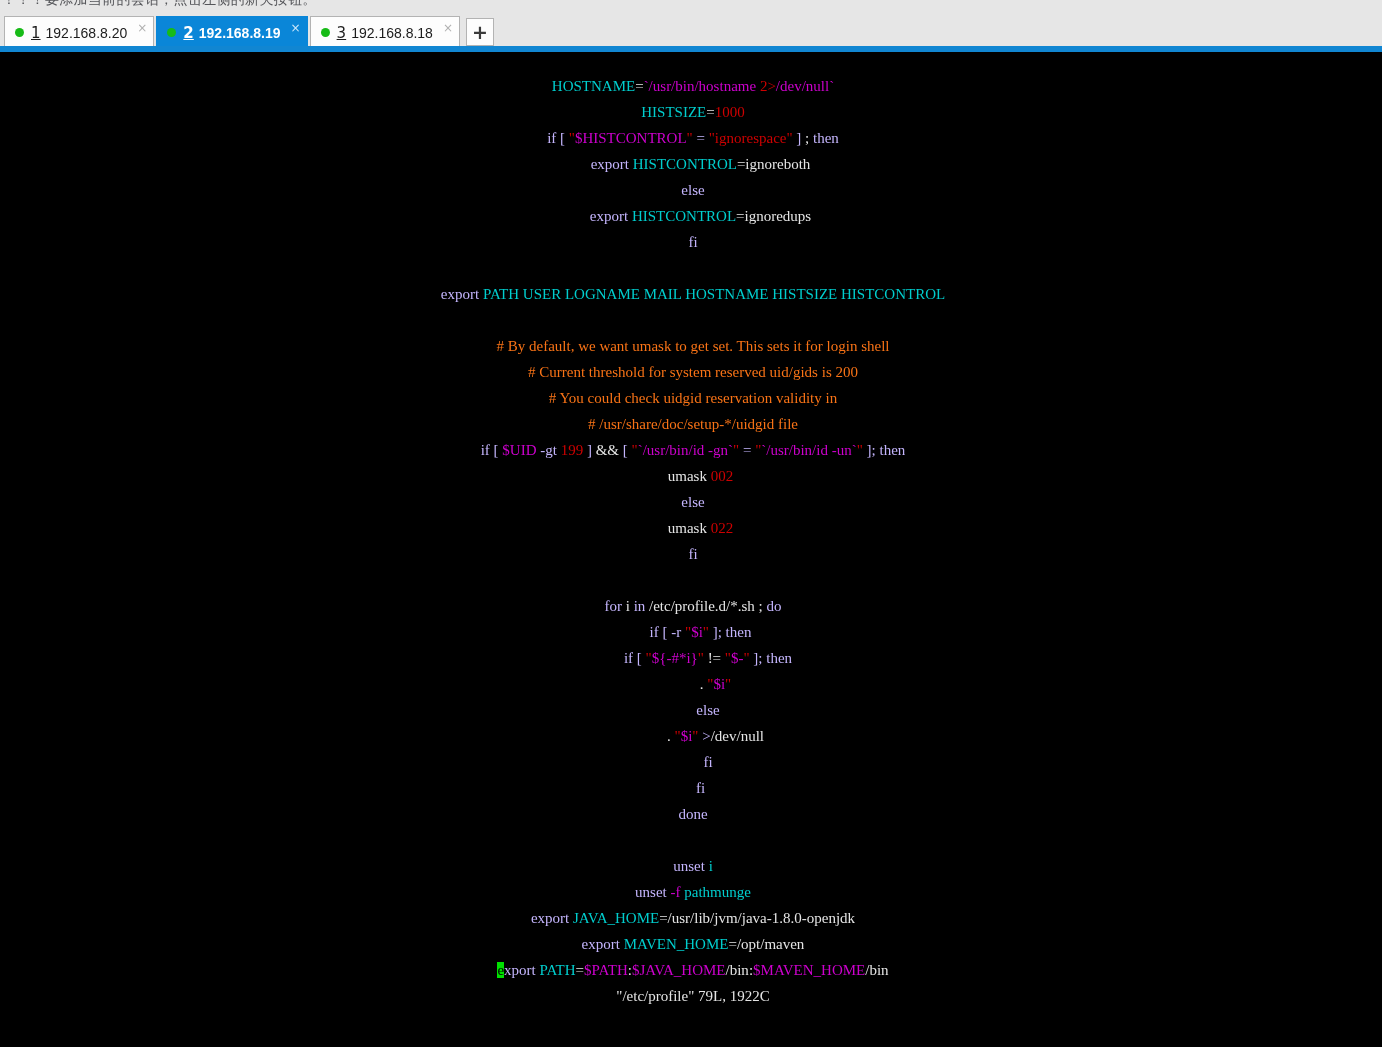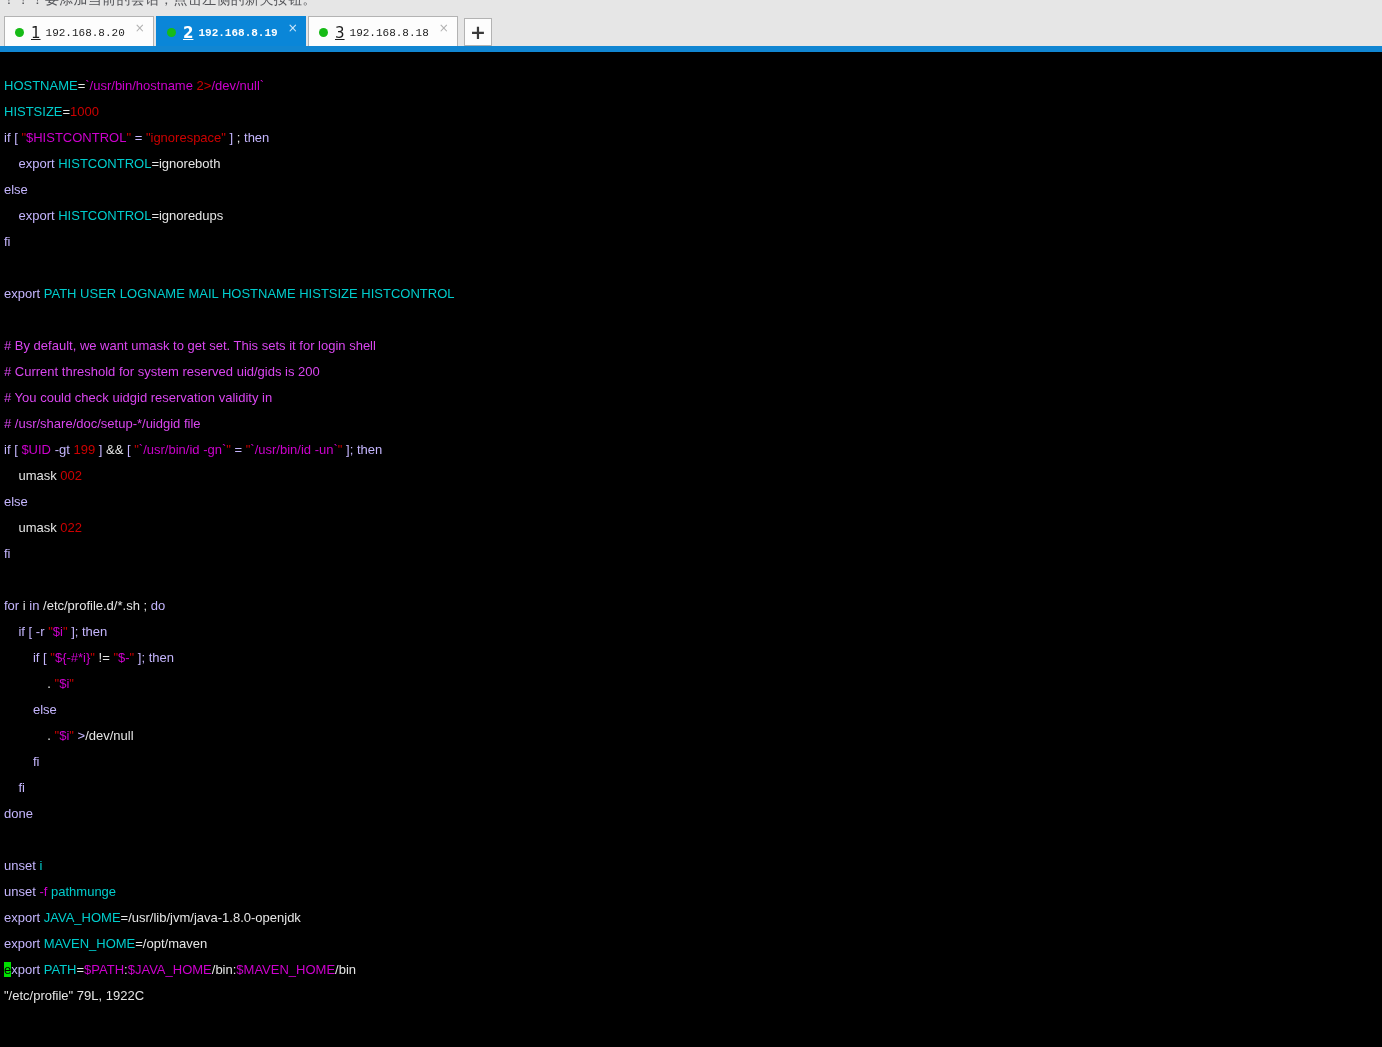--- a/index.html
+++ b/index.html
@@ -84,22 +84,22 @@
     flex: 0 0 auto;
   }
   .tab .tab-index {
     font-family: "DejaVu Sans", sans-serif;
     font-size: 15px;
     color: #1c1c1c;
     text-decoration: underline;
     margin-right: 5px;
   }
   .tab .tab-label {
-    font-family: Liberation Mono, monospace;
-    font-size: 11px;
+    font-family: Liberation Sans, sans-serif;
+    font-size: 14px;
     color: #1c1c1c;
     white-space: nowrap;
   }
   .tab.active .tab-index,
   .tab.active .tab-label {
     color: #ffffff;
     font-weight: bold;
   }
   .tab .tab-close {
     margin-left: 10px;
@@ -146,36 +146,37 @@
     left: 0;
     top: 52px;
     width: 1382px;
     height: 995px;
     background: #000000;
     overflow: hidden;
     padding: 21px 0 0 4px;
     box-sizing: border-box;
   }
   #screen {
-    font-family: Liberation Sans, sans-serif;
-    font-size: 13px;
+    font-family: Liberation Serif, serif;
+    font-size: 15px;
     line-height: 26px;
     white-space: pre;
     color: #d0d0d0;
     letter-spacing: 0px;
+    text-align: center;
   }
   .ln { height: 26px; }
 
   
   .c-cyan   { color: #00cdcd; }
   .c-white  { color: #e5e5e5; }
   .c-yellow { color: #c4b5fd; }
   .c-red    { color: #cd0000; }
   .c-mag    { color: #cd00cd; }
-  .c-blue   { color: #d946ef; }
+  .c-blue   { color: #f97316; }
   .cursor {
     background: #00e000;
     color: #000000;
   }
 </style>
 </head>
 <body>
 
 <div id="app">
 

